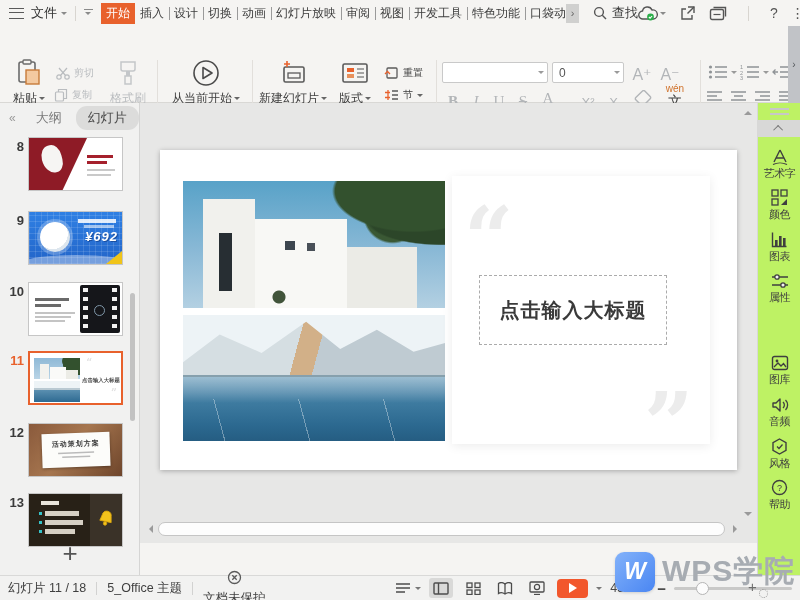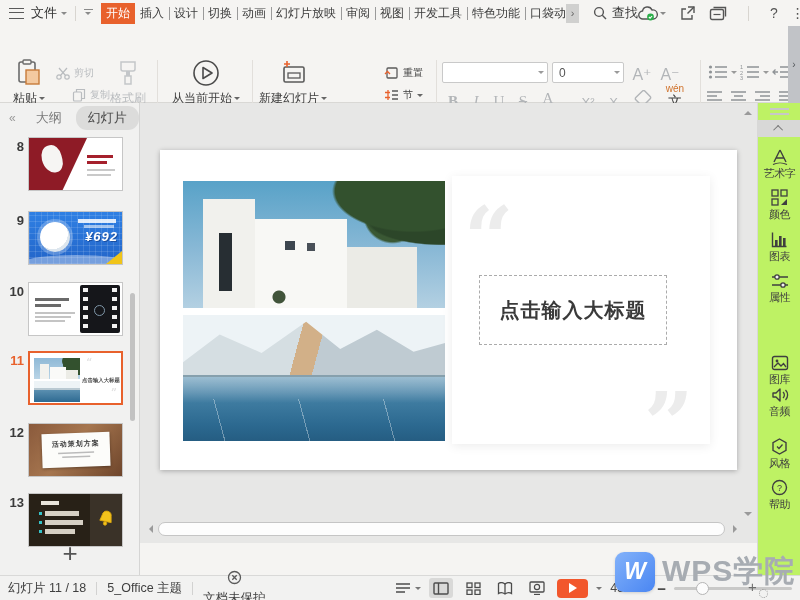--- a/index.html
+++ b/index.html
@@ -260,21 +260,21 @@
         </span>
     </div>
     <div class="smallrow" style="left:56px;top:40px;">
       <svg width="14" height="13" viewBox="0 0 14 13">
           <circle cx="3" cy="10" r="2.2" fill="none" stroke="#b9bcbf" stroke-width="1.2"></circle>
           <circle cx="11" cy="10" r="2.2" fill="none" stroke="#b9bcbf" stroke-width="1.2"></circle>
           <path d="M4.5 8.5L11 1M9.5 8.5L3 1" stroke="#b9bcbf" stroke-width="1.2"></path>
         </svg>
       <span>剪切</span>
     </div>
-    <div class="smallrow" style="left:72px;top:62px;">
+    <div class="smallrow" style="left:54px;top:62px;">
       <svg width="14" height="14" viewBox="0 0 14 14">
           <rect x="1.5" y="4" width="8" height="9" rx="1" fill="none" stroke="#b9bcbf" stroke-width="1.2"></rect>
           <path d="M4.5 4V1.5h8v9H10" fill="none" stroke="#b9bcbf" stroke-width="1.2"></path>
         </svg>
       <span>复制</span>
     </div>
     <div class="bigbtn dis" style="left:104px;top:32px;width:48px;">
       <div class="bicon">
         <svg width="24" height="26" viewBox="0 0 24 26">
             <path d="M5 2h14v7a2 2 0 0 1-2 2H7a2 2 0 0 1-2-2z" fill="none" stroke="#c3c6c9" stroke-width="1.5"></path>
@@ -303,20 +303,34 @@
     <div class="bigbtn" style="left:256px;top:32px;width:74px;">
       <div class="bicon">
         <svg width="28" height="26" viewBox="0 0 28 26">
             <rect x="5" y="7" width="20" height="15" rx="1.5" fill="none" stroke="#5a5a5a" stroke-width="1.6"></rect>
             <rect x="9" y="13" width="12" height="5" fill="none" stroke="#5a5a5a" stroke-width="1.3"></rect>
             <path d="M8 1v6M5 4h6" stroke="#e8612c" stroke-width="1.6"></path>
           </svg>
       </div>
       <span class="blabel">
           <span>新建幻灯片</span>
+          <span class="ar-d" style="border-top-color:#666;"></span>
+        </span>
+    </div>
+    <div class="bigbtn" style="left:332px;top:32px;width:46px;">
+      <div class="bicon">
+        <svg width="28" height="24" viewBox="0 0 28 24">
+            <rect x="2" y="3" width="24" height="18" rx="1.5" fill="none" stroke="#5a5a5a" stroke-width="1.6"></rect>
+            <rect x="6" y="7" width="7" height="4" fill="#e8612c"></rect>
+            <rect x="6" y="13" width="7" height="4" fill="#e8915c"></rect>
+            <path d="M16 8h7M16 12h7M16 16h7" stroke="#8a8a8a" stroke-width="1.4"></path>
+          </svg>
+      </div>
+      <span class="blabel">
+          <span>版式</span>
           <span class="ar-d" style="border-top-color:#666;"></span>
         </span>
     </div>
     <div class="smallrow" style="left:384px;top:40px;color:#3e3e3e;justify-content:center;">
       <svg width="15" height="14" viewBox="0 0 15 14">
           <rect x="3" y="2" width="10" height="10" rx="1" fill="none" stroke="#5a5a5a" stroke-width="1.3"></rect>
           <path d="M1 8l2.5-2.5L6 8" fill="none" stroke="#e8612c" stroke-width="1.3"></path>
         </svg>
       <span>重置</span>
     </div>
@@ -542,21 +556,21 @@
       <span class="lbl">属性</span>
     </div>
     <div class="rp-item" style="top:252px;">
       <svg width="18" height="16" viewBox="0 0 18 16" style="margin:0 auto;">
           <rect x="1.5" y="1.5" width="15" height="13" rx="2" fill="none" stroke="#3f3f3f" stroke-width="1.4"></rect>
           <circle cx="6" cy="6" r="1.4" fill="#3f3f3f"></circle>
           <path d="M3 12l4-4 3 3 2.5-2.5L15 12" fill="none" stroke="#3f3f3f" stroke-width="1.3"></path>
         </svg>
       <span class="lbl">图库</span>
     </div>
-    <div class="rp-item" style="top:284px;">
+    <div class="rp-item" style="top:294px;">
       <svg width="18" height="16" viewBox="0 0 18 16" style="margin:0 auto;">
           <path d="M2 6v4h3l4 4V2L5 6z" fill="none" stroke="#3f3f3f" stroke-width="1.4" stroke-linejoin="round"></path>
           <path d="M12 5a4 4 0 0 1 0 6M14.5 3a7 7 0 0 1 0 10" fill="none" stroke="#3f3f3f" stroke-width="1.3"></path>
         </svg>
       <span class="lbl">音频</span>
     </div>
     <div class="rp-item" style="top:335px;">
       <svg width="17" height="17" viewBox="0 0 17 17" style="margin:0 auto;">
           <path d="M8.5 1l6.5 3.75v7.5L8.5 16 2 12.25v-7.5z" fill="none" stroke="#3f3f3f" stroke-width="1.4"></path>
           <path d="M6 8.5l2 2 3.5-4" fill="none" stroke="#3f3f3f" stroke-width="1.3"></path>

